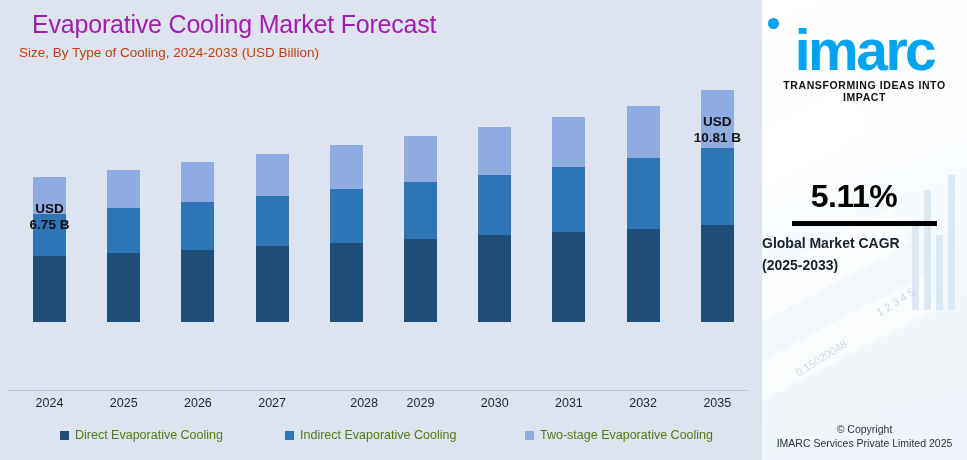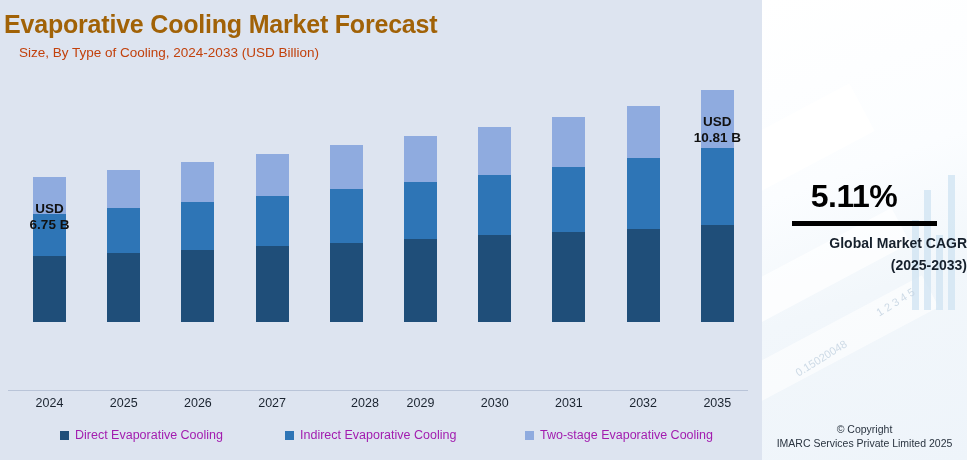--- a/index.html
+++ b/index.html
@@ -23,24 +23,24 @@
 
   
   #chart-panel {
     position: absolute;
     left: 0; top: 0;
     width: 762px; height: 460px;
     background: #dde4f0;
   }
   #chart-title {
     position: absolute;
-    left: 4px; top: 10px;
+    left: 32px; top: 10px;
     font-size: 25px;
-    font-weight: bold;
-    color: #a16207;
+    font-weight: normal;
+    color: #a21caf;
     letter-spacing: -0.2px;
     white-space: nowrap;
   }
   #chart-subtitle {
     position: absolute;
     left: 19px; top: 45px;
     font-size: 13.5px;
     font-weight: normal;
     color: #c2410c;
     white-space: nowrap;
@@ -103,21 +103,21 @@
     top: 428px;
     width: 762px;
     height: 24px;
   }
   .legend-item {
     position: absolute;
     top: 0;
     display: flex;
     align-items: center;
     font-size: 12.5px;
-    color: #a21caf;
+    color: #4d7c0f;
     white-space: nowrap;
   }
   .legend-swatch {
     width: 9px; height: 9px;
     margin-right: 6px;
     display: inline-block;
   }
 
   
   #brand-panel {
@@ -196,21 +196,21 @@
   #cagr-rule {
     position: absolute;
     left: 30px; top: 221px;
     width: 145px; height: 5px;
     background: #000;
   }
   #cagr-caption {
     position: absolute;
     left: 0; top: 232px;
     width: 205px;
-    text-align: right;
+    text-align: left;
     font-size: 14px;
     font-weight: bold;
     color: #16202c;
     line-height: 22px;
   }
   #cagr-caption span { display: block; }
 
   #copyright {
     position: absolute;
     left: 0; bottom: 10px;
@@ -287,21 +287,21 @@
       </div>
 
     <div id="axis-line"></div>
 
     <div id="x-ticks">
 
     <div class="x-tick" style="left: 12.5px;">2024</div>
         <div class="x-tick" style="left: 86.7px;">2025</div>
         <div class="x-tick" style="left: 160.9px;">2026</div>
         <div class="x-tick" style="left: 235.1px;">2027</div>
-        <div class="x-tick" style="left: 328px;">2028</div>
+        <div class="x-tick" style="left: 304px; text-align: right;">2028</div>
         <div class="x-tick" style="left: 383.5px;">2029</div>
         <div class="x-tick" style="left: 457.7px;">2030</div>
         <div class="x-tick" style="left: 531.9px;">2031</div>
         <div class="x-tick" style="left: 606.1px;">2032</div>
         <div class="x-tick" style="left: 680.3px;">2035</div>
       </div>
 
     <div id="legend">
 
     <div class="legend-item" style="left: 60px;">
@@ -334,20 +334,25 @@
     <div class="bg-streak" style="left:-20px; top:320px; width:200px; height:36px; background:rgba(255,255,255,0.6);"></div>
 
     <div class="bg-bar" style="left:150px; height:90px;"></div>
     <div class="bg-bar" style="left:162px; height:120px;"></div>
     <div class="bg-bar" style="left:174px; height:75px;"></div>
     <div class="bg-bar" style="left:186px; height:135px;"></div>
 
     <div class="bg-faint-text" style="left:112px; top:296px;">1 2 3 4 5</div>
     <div class="bg-faint-text" style="left:30px; top:352px;">0.15020048</div>
 
+    <div id="logo-wrap">
+      <div id="logo-word">imarc</div>
+      <div id="logo-dot"></div>
+      <div id="logo-tagline">TRANSFORMING IDEAS INTO IMPACT</div>
+    </div>
 
     <div id="cagr-value">5.11%</div>
     <div id="cagr-rule"></div>
     <div id="cagr-caption">
       <span>Global Market CAGR</span>
       <span>(2025-2033)</span>
     </div>
 
     <div id="copyright">
       <span>© Copyright</span>

